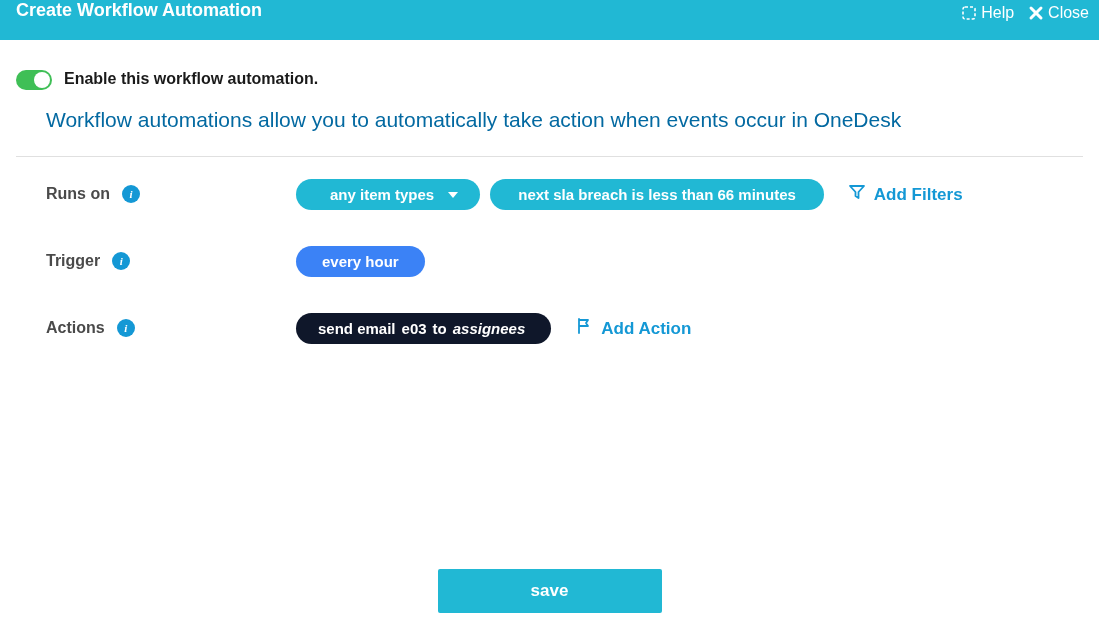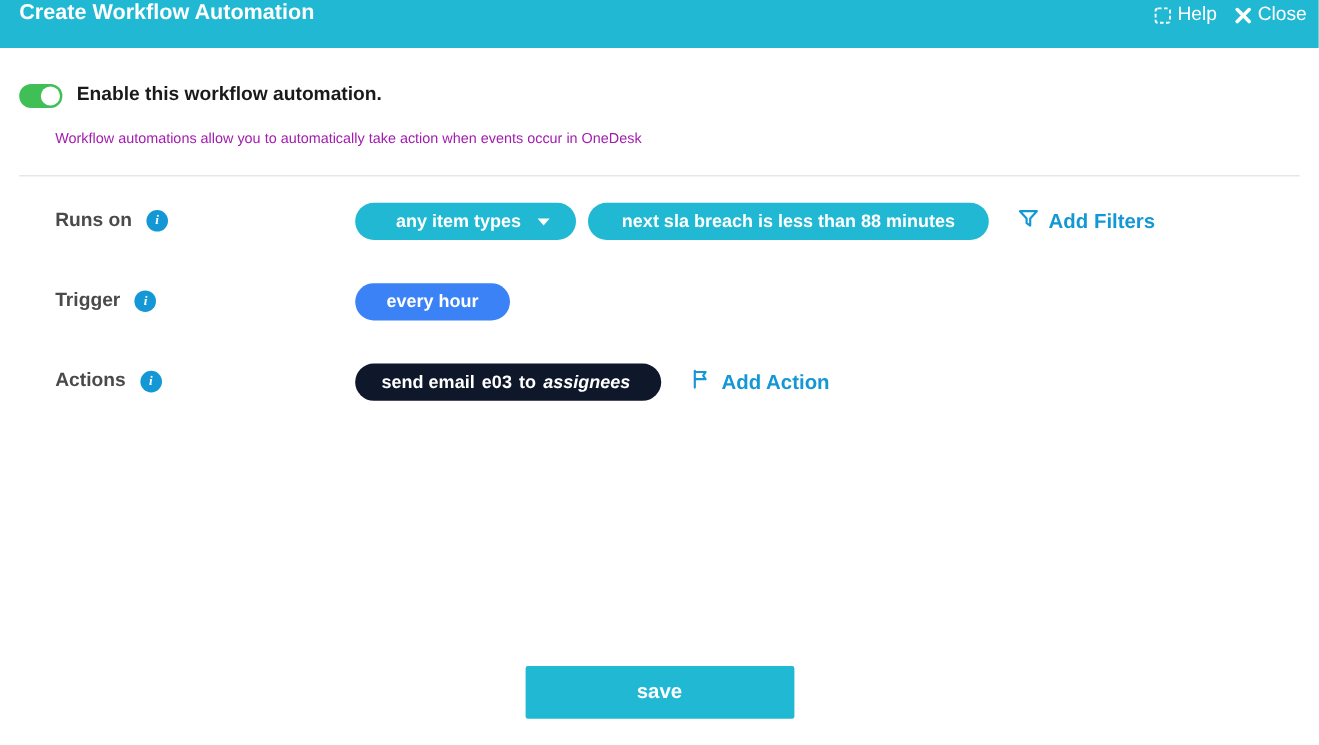--- a/index.html
+++ b/index.html
@@ -73,22 +73,22 @@
       position: absolute;
       top: 2px;
       right: 2px;
     }
     .enable-label {
       font-size: 16px;
       font-weight: 700;
       color: #1a1a1a;
     }
     .description {
-      font-size: 12px;
-      color: #a21caf;
+      font-size: 21px;
+      color: #0369a1;
       padding-left: 30px;
       padding-bottom: 24px;
       border-bottom: 1px solid #e0e0e0;
       margin-bottom: 0;
     }
     .config-section {
       padding-top: 22px;
       padding-left: 30px;
     }
     .config-row {
@@ -173,21 +173,21 @@
     }
     .email-bold {
       font-weight: 700;
     }
     .email-italic {
       font-style: italic;
       font-weight: 700;
     }
     .footer {
       position: absolute;
-      bottom: 22px;
+      bottom: 8px;
       left: 0;
       width: 1099px;
       display: flex;
       justify-content: center;
     }
     .save-btn {
       background: #21b8d4;
       color: #ffffff;
       border: none;
       width: 224px;
@@ -240,21 +240,21 @@
       <div class="config-label">
         <span>Runs on</span>
         <span class="info-icon">i</span>
       </div>
       <div class="config-controls">
         <div class="pill pill-blue" style="padding-left:34px;padding-right:22px;">
           <span>any item types</span>
           <span class="pill-dropdown-caret"></span>
         </div>
         <div class="pill pill-blue" style="padding-left:28px;padding-right:28px;">
-          <span>next sla breach is less than 88 minutes</span>
+          <span>next sla breach is less than 66 minutes</span>
         </div>
         <div class="action-link">
           <span>
             <svg width="18" height="18" viewBox="0 0 18 18" fill="none">
               <path d="M2 3 H16 L10.5 9 V15 L7.5 13 V9 Z" stroke="#1498d5" stroke-width="1.8" fill="none" stroke-linejoin="round"></path>
             </svg>
           </span>
           <span>Add Filters</span>
         </div>
       </div>

